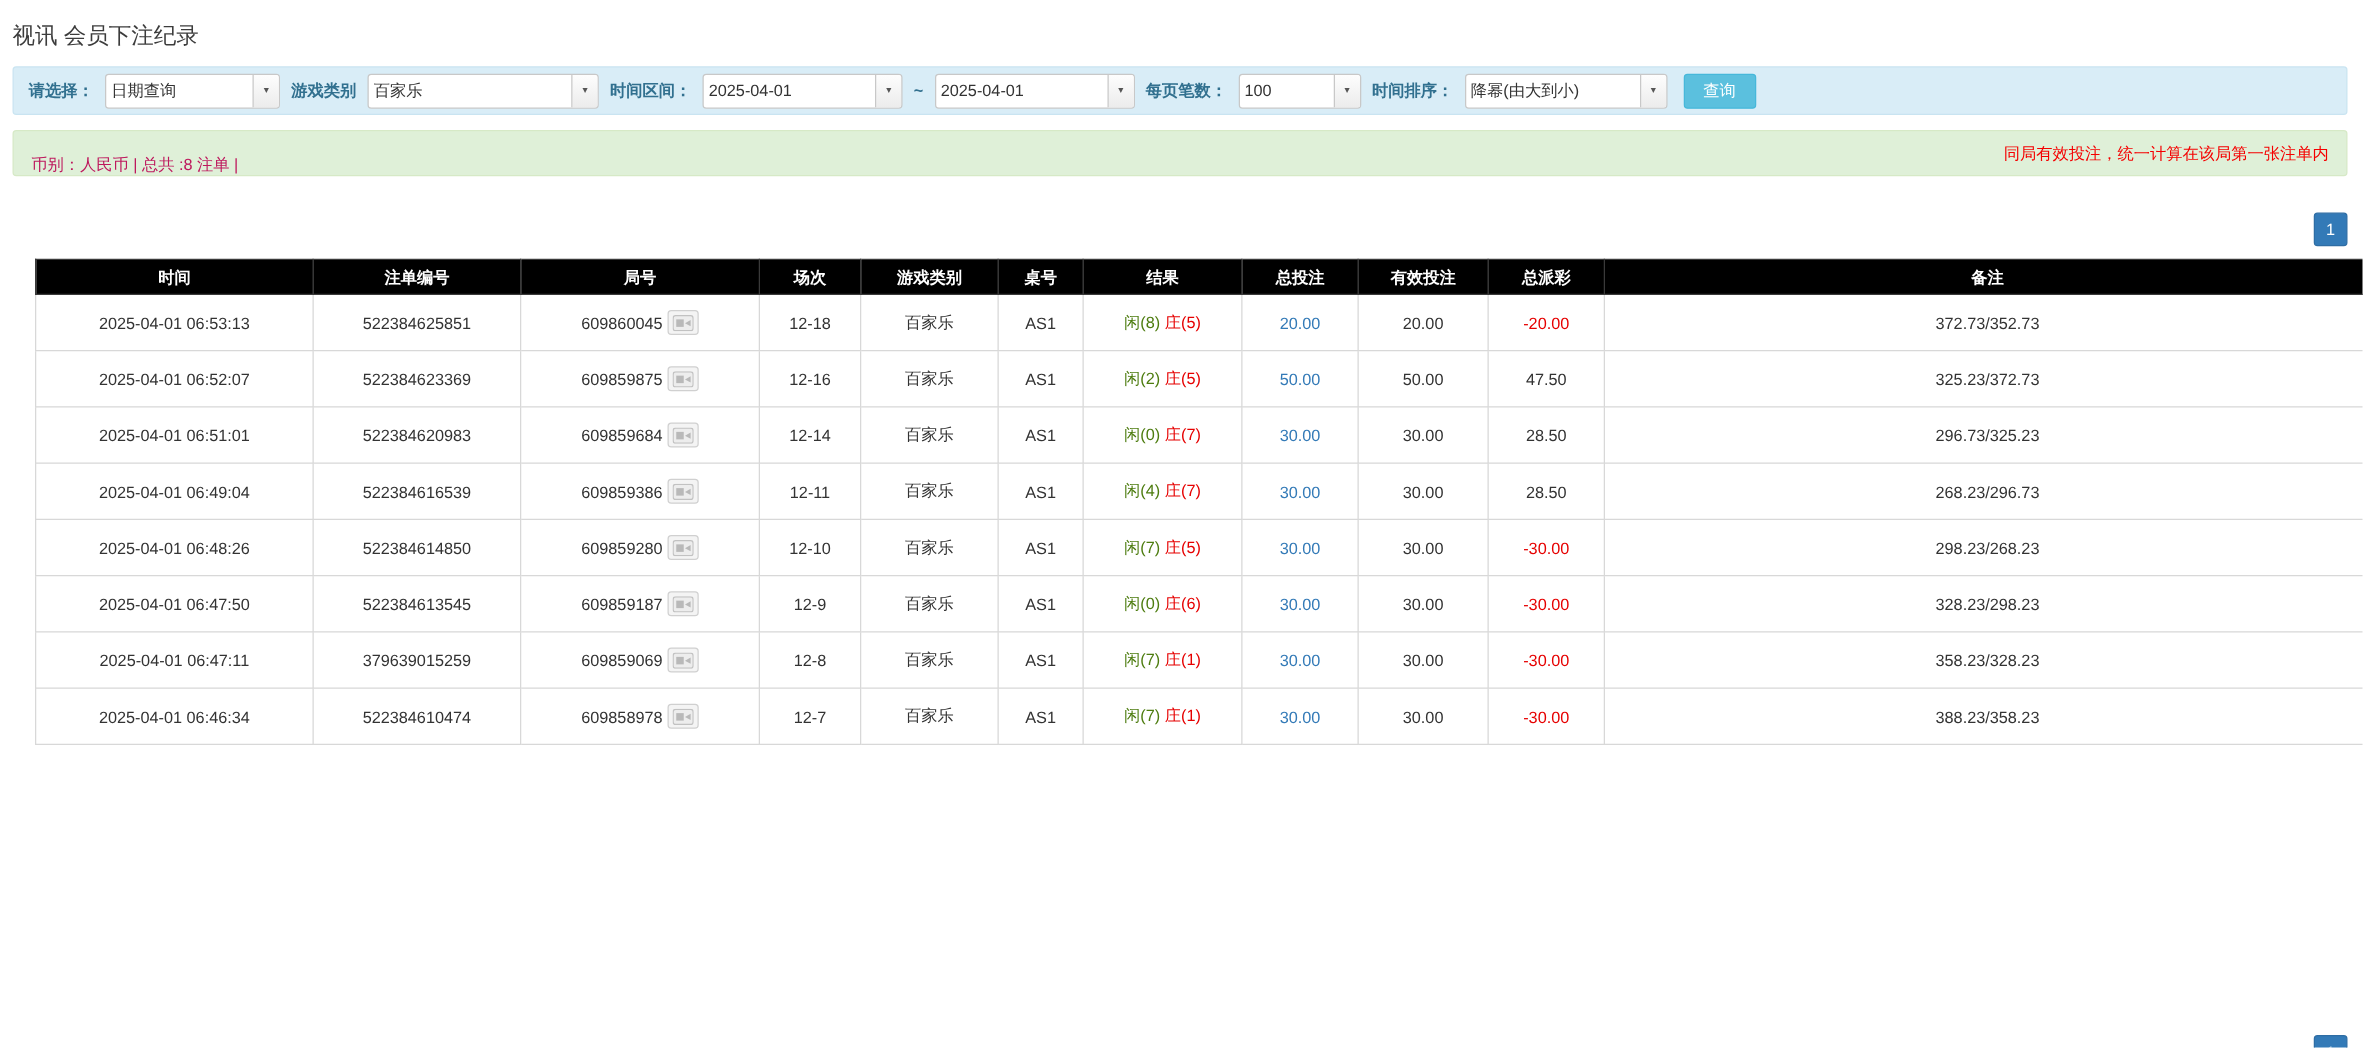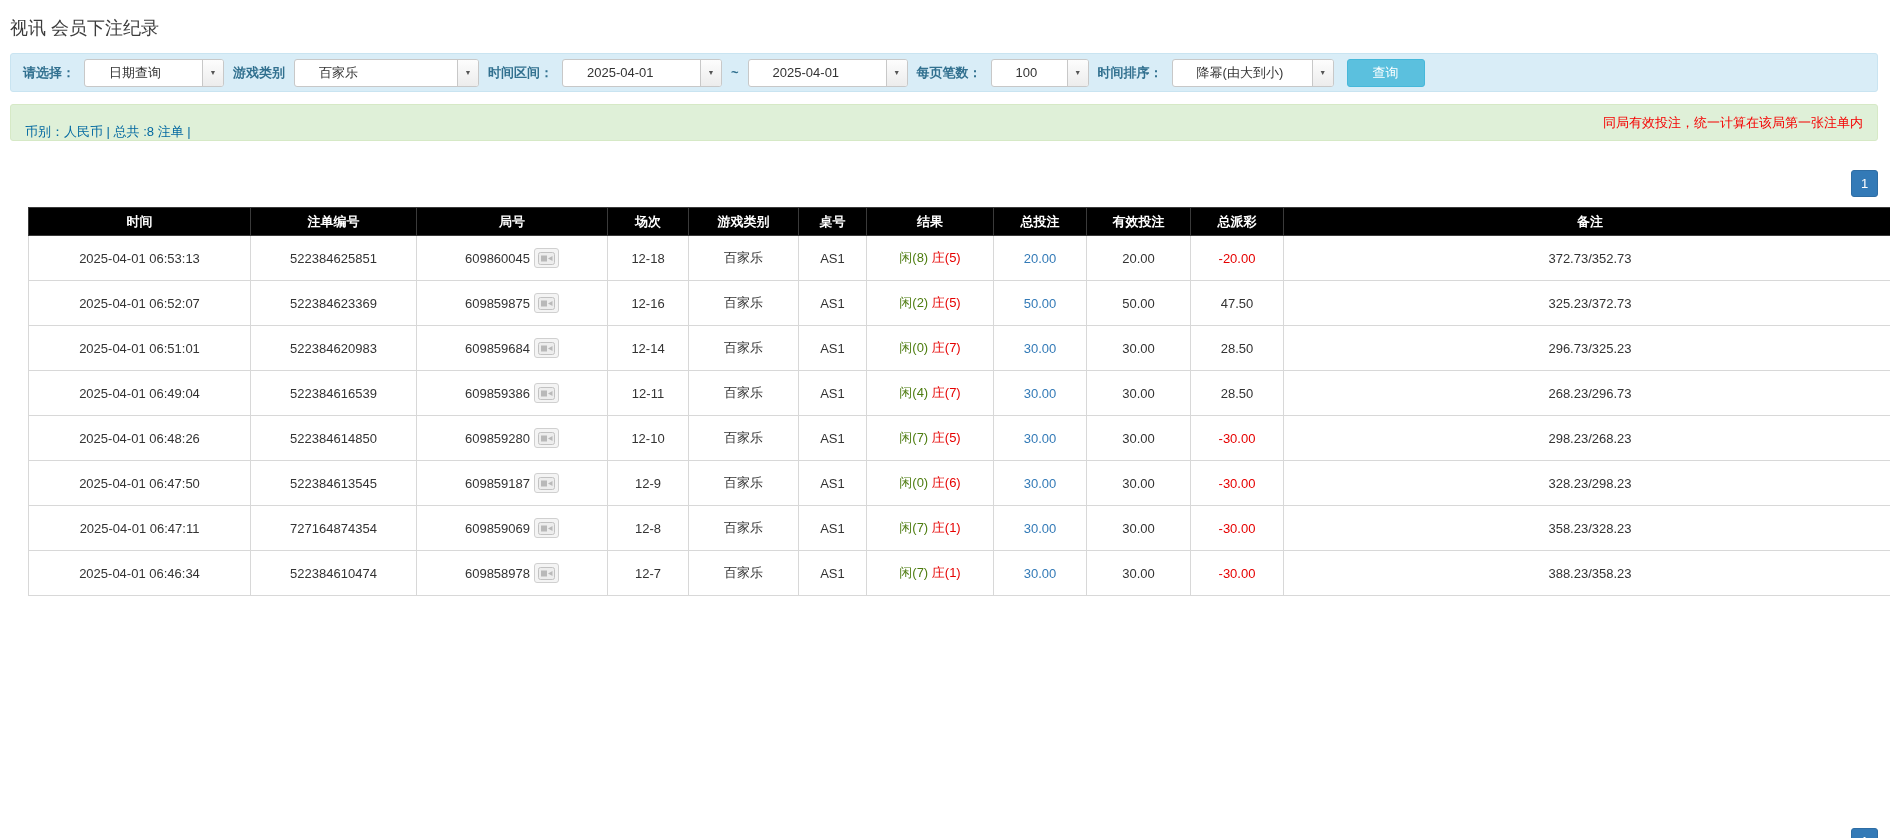--- a/index.html
+++ b/index.html
@@ -36,40 +36,40 @@
     background: #fff;
     border: 1px solid #c8c8c8;
     border-radius: 3px;
     overflow: hidden;
     cursor: pointer;
   }
   .combo-text {
     flex: 1;
     display: flex;
     align-items: center;
-    padding: 0 24px;
+    padding: 0 4px;
     font-size: 13px;
     color: #333;
     white-space: nowrap;
     overflow: hidden;
   }
   .combo-arrow {
     width: 21px;
     border-left: 1px solid #c8c8c8;
     background: linear-gradient(#fdfdfd, #ececec);
     display: flex;
     align-items: center;
     justify-content: center;
     font-size: 7px;
     color: #555;
   }
   .tilde { color: #31708f; font-size: 13px; font-weight: bold; }
   .btn-search {
     height: 28px;
-    padding: 0 25px;
+    padding: 0 15px;
     background: #5bc0de;
     border: 1px solid #46b8da;
     border-radius: 3px;
     color: #fff;
     font-size: 13px;
     cursor: pointer;
     margin-left: 4px;
   }
   
   .summary-bar {
@@ -77,21 +77,21 @@
     height: 37px;
     background: #dff0d8;
     border: 1px solid #d6e9c6;
     border-radius: 3px;
     display: flex;
     align-items: center;
     justify-content: space-between;
     padding: 0 14px;
     font-size: 13px;
   }
-  .summary-left { color: #0369a1; margin-top: 18px; }
+  .summary-left { color: #be185d; margin-top: 18px; }
   .summary-right { color: #f50000; }
   
   .pager-top { margin: 29px 12px 10px 10px; display: flex; justify-content: flex-end; }
   .pager-bottom { position: absolute; top: 828px; right: 12px; }
   .page-btn {
     min-width: 27px;
     height: 27px;
     background: #337ab7;
     border: 1px solid #2e6da4;
     border-radius: 3px;
@@ -358,21 +358,21 @@
         <td>百家乐</td>
         <td>AS1</td>
         <td><span class="player">闲(0)</span> <span class="banker">庄(6)</span></td>
         <td><a class="bet-link">30.00</a></td>
         <td>30.00</td>
         <td class="neg">-30.00</td>
         <td>328.23/298.23</td>
       </tr>
       <tr>
         <td>2025-04-01 06:47:11</td>
-        <td>727164874354</td>
+        <td>379639015259</td>
         <td><span class="round-wrap">
             <span>609859069</span>
             <span class="round-icon">
               <svg width="17" height="13" viewBox="0 0 17 13">
                 <rect x="0.5" y="0.5" width="16" height="12" rx="2" fill="#ededed" stroke="#c2c2c2"></rect>
                 <rect x="3" y="3.5" width="6" height="6" fill="#b9b9b9"></rect>
                 <path d="M10 6.5l4.5-2.5v5z" fill="#b9b9b9"></path>
               </svg>
             </span>
           </span></td>

